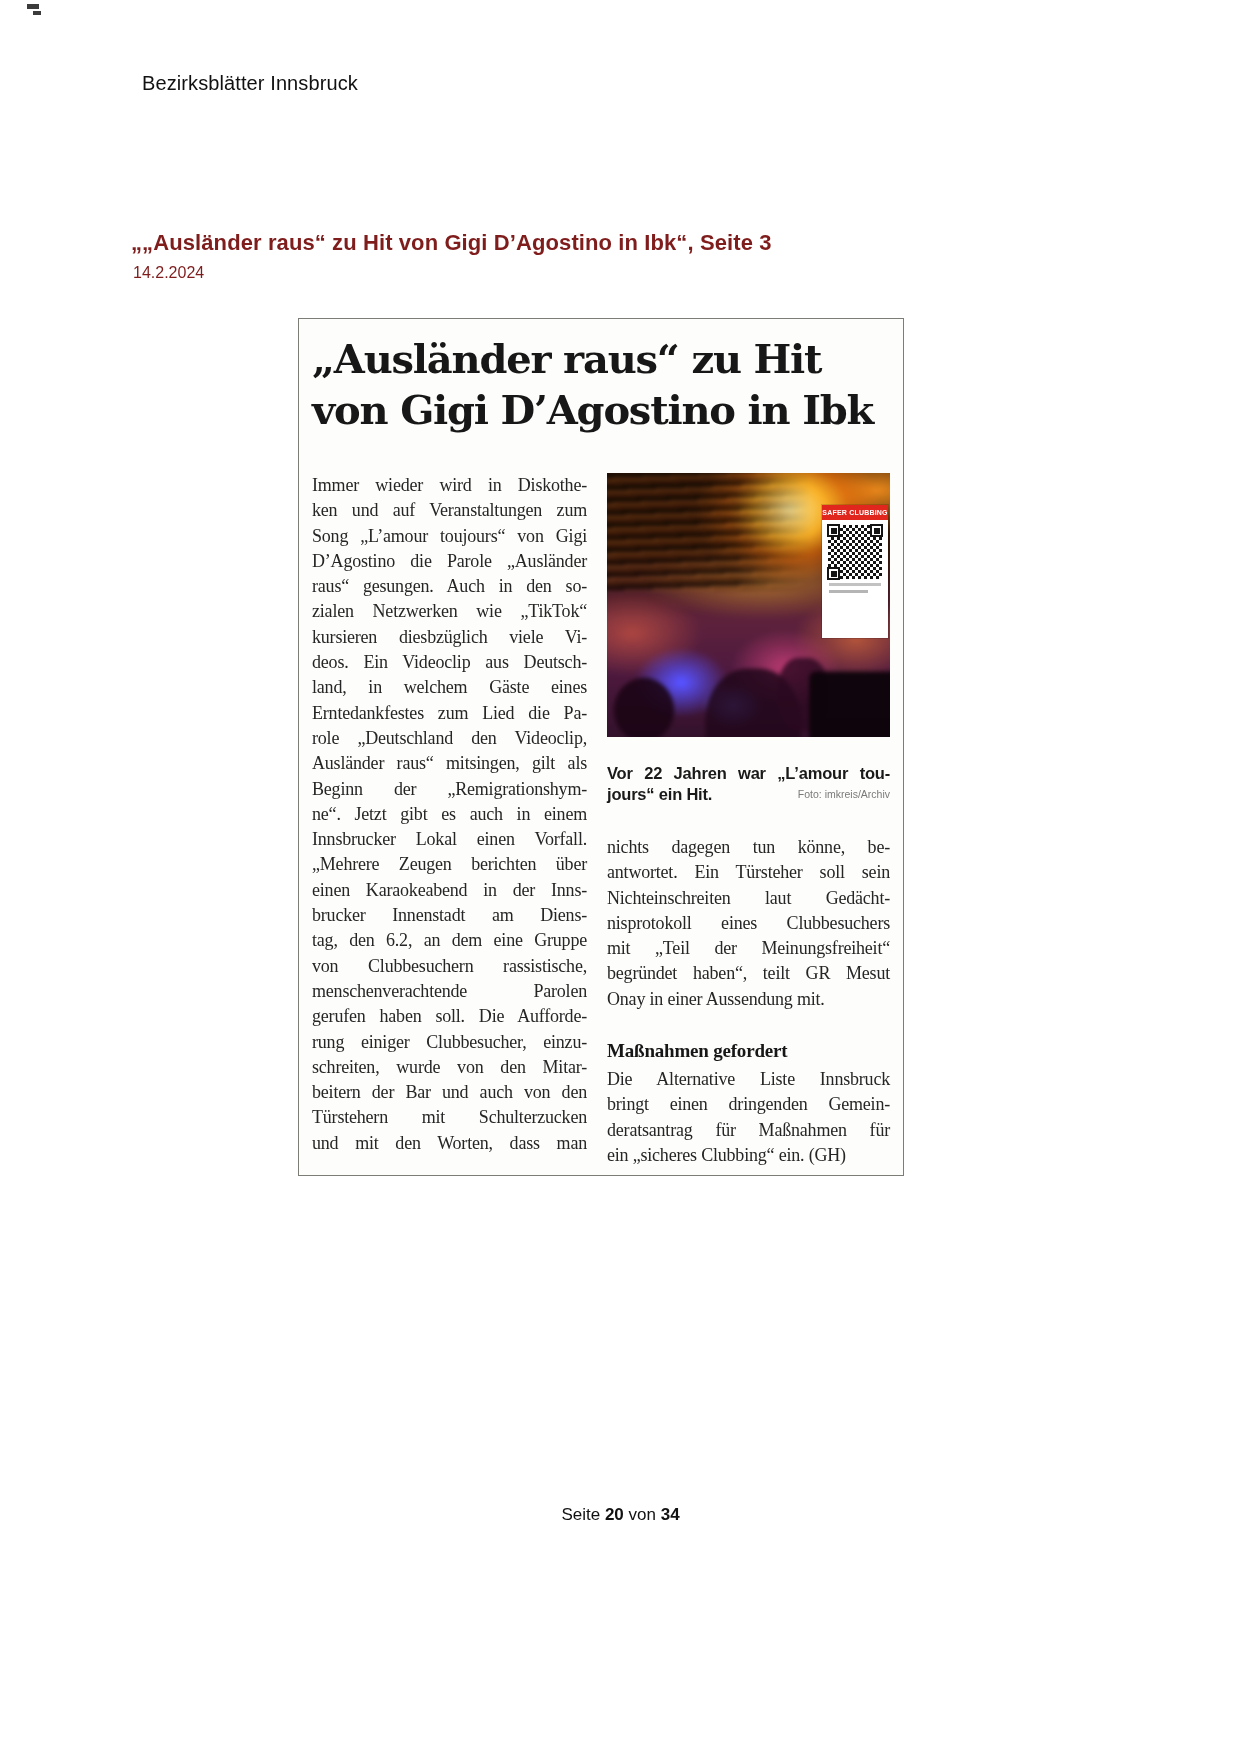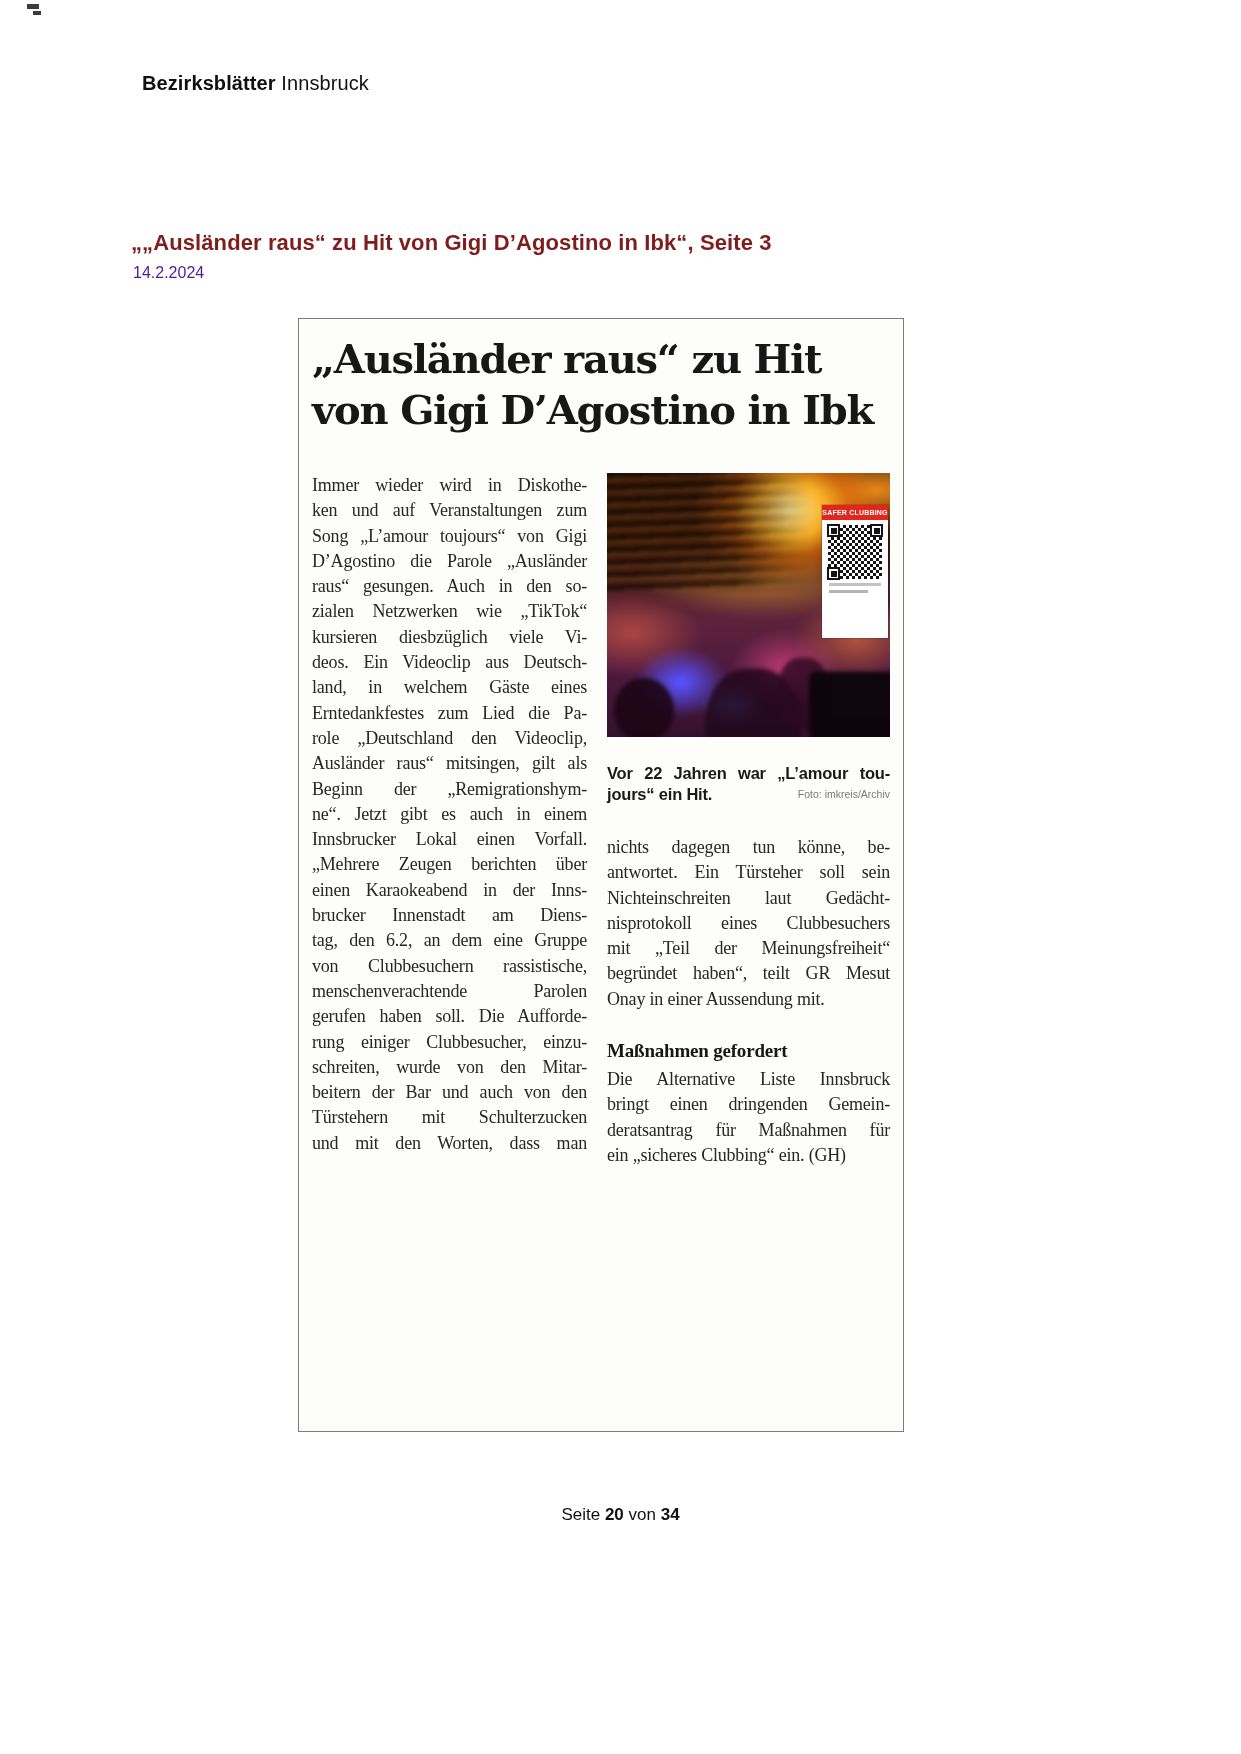--- a/index.html
+++ b/index.html
@@ -7,28 +7,28 @@
           font-family:"Liberation Sans",sans-serif;color:#111;}
 
   
   .artifact{position:absolute;left:27px;top:4px;width:34px;height:14px;opacity:.85;
     background:
       linear-gradient(90deg,#1a1a1a 0 55%,transparent 55%) 0 0/22px 5px no-repeat,
       linear-gradient(90deg,#1a1a1a 0 40%,transparent 40%) 6px 7px/20px 4px no-repeat;}
 
   
   .doc-header{position:absolute;left:142px;top:72px;font-size:20px;letter-spacing:.1px;}
-  .doc-header .brand{font-weight:bold;text-align:center;}
+  .doc-header .brand{font-weight:normal;text-align:center;}
   .doc-header .edition{font-weight:normal;}
   .doc-title{position:absolute;left:131px;top:230px;width:900px;font-size:22px;font-weight:bold;
              letter-spacing:.1px;color:#7f1d1d;}
-  .doc-date{position:absolute;left:133px;top:264px;font-size:16px;color:#4c1d95;}
-
-  
-  .clipping{position:absolute;left:298px;top:318px;width:606px;height:1114px;
+  .doc-date{position:absolute;left:133px;top:264px;font-size:16px;color:#7f1d1d;}
+
+  
+  .clipping{position:absolute;left:298px;top:318px;width:606px;height:858px;
             background:#fdfdfb;border:1px solid #7d7d78;box-sizing:border-box;
             padding:12px 10px 0 10px;font-family:"Liberation Serif",serif;color:#262626;}
   .headline{margin:2px 0 0 3px;font-family:"DejaVu Serif",serif;font-weight:bold;
             font-size:40px;line-height:51px;letter-spacing:-1.2px;color:#171717;}
   .columns{display:flex;gap:20px;margin-top:38px;padding:0 3px;}
   .col{width:283px;box-sizing:border-box;}
   .jline{font-size:18px;line-height:25.3px;letter-spacing:-0.2px;
          text-align:justify;text-align-last:justify;white-space:normal;}
   .jline.end{text-align-last:left;}
 

